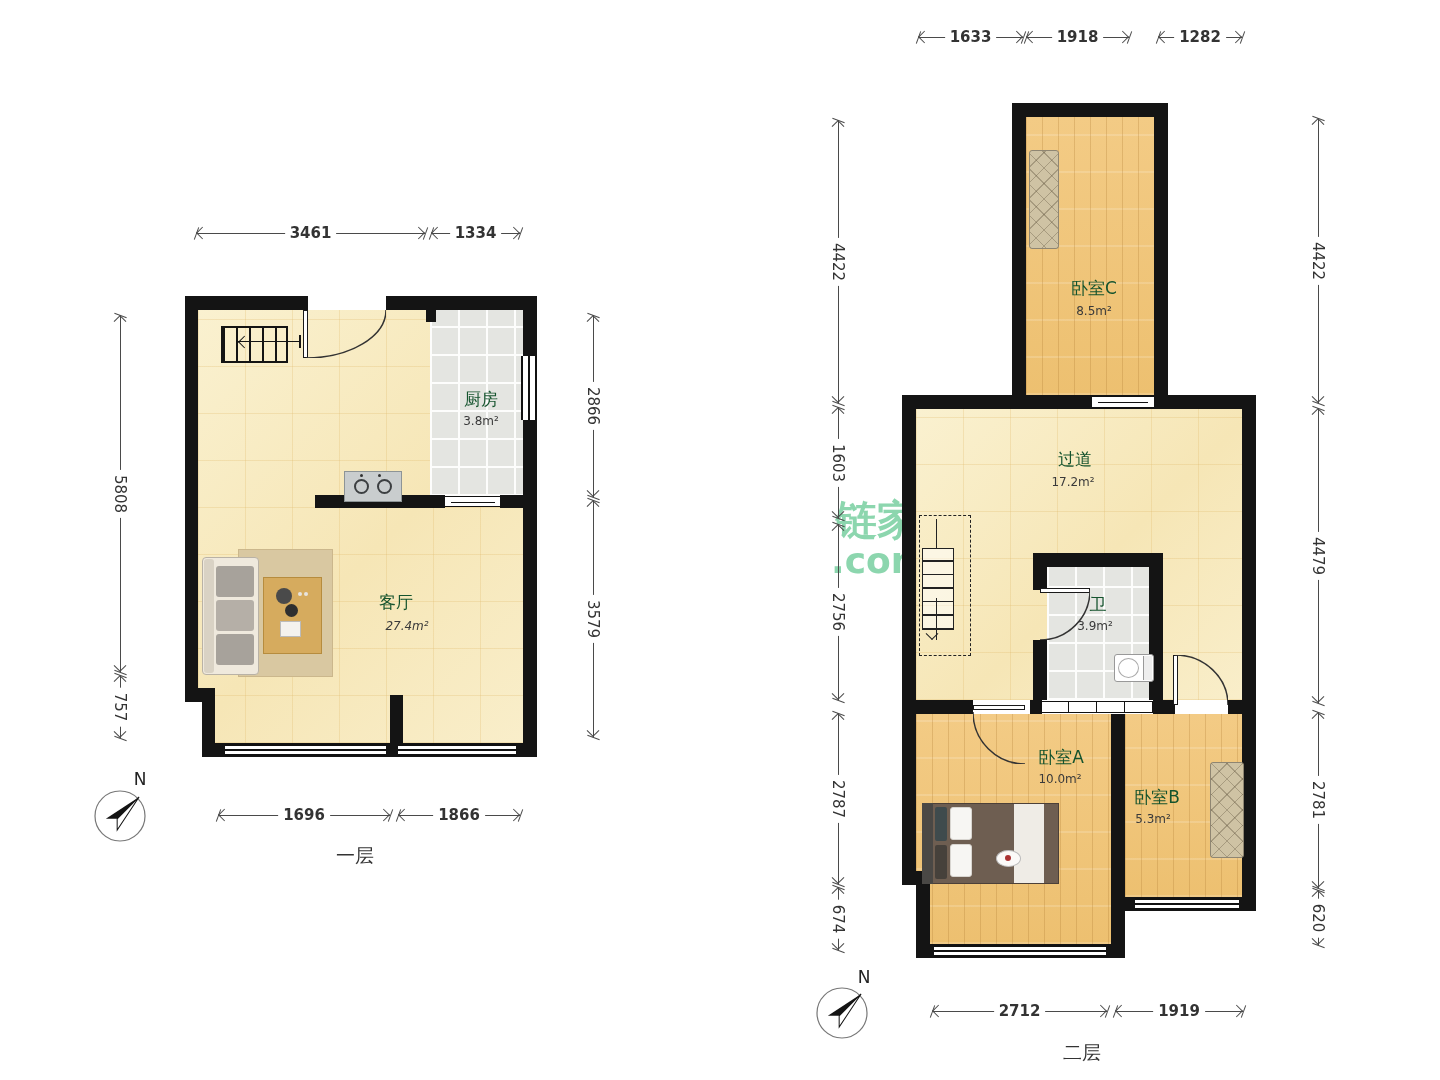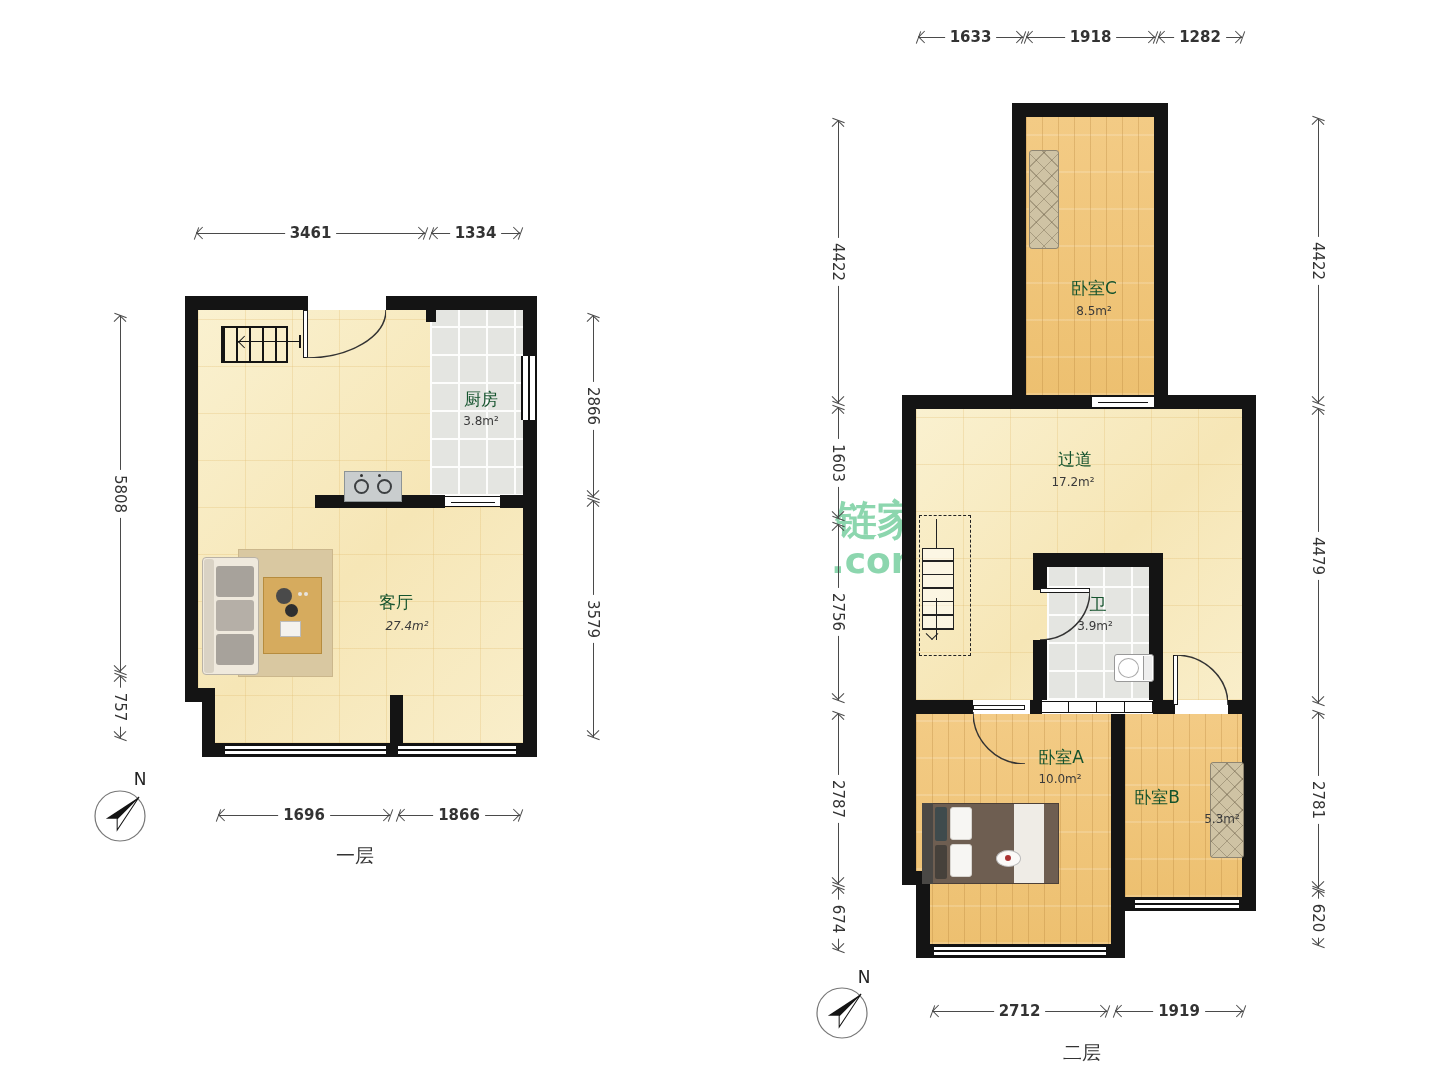--- a/index.html
+++ b/index.html
@@ -280,41 +280,41 @@
 
   <div class="rname" style="left:1094px;top:288px;">卧室C</div>
   <div class="rarea" style="left:1094px;top:311px;">8.5m²</div>
   <div class="rname" style="left:1075px;top:459px;">过道</div>
   <div class="rarea" style="left:1073px;top:482px;">17.2m²</div>
   <div class="rname" style="left:1098px;top:604px;">卫</div>
   <div class="rarea" style="left:1095px;top:626px;">3.9m²</div>
   <div class="rname" style="left:1061px;top:757px;">卧室A</div>
   <div class="rarea" style="left:1060px;top:779px;">10.0m²</div>
   <div class="rname" style="left:1157px;top:797px;">卧室B</div>
-  <div class="rarea" style="left:1222px;top:819px;text-align:right;">5.3m²</div>
+  <div class="rarea" style="left:1153px;top:819px;text-align:right;">5.3m²</div>
   <div class="flabel" style="left:1082px;top:1053px;">二层</div>
 
   <svg class="compass" style="left:815px;top:982px;" width="58" height="58" viewBox="0 0 58 58">
     <circle cx="27" cy="31" r="25" fill="none" stroke="#777" stroke-width="1.2"></circle>
     <g transform="rotate(45 27 31)">
       <polygon points="27,4 19,43 27,35" fill="#141414"></polygon>
       <polygon points="27,4 35,43 27,35" fill="#ffffff" stroke="#141414" stroke-width="1"></polygon>
     </g>
   </svg>
   <div class="nlabel" style="left:864px;top:977px;">N</div>
 
   <div class="dim dim-h" style="left:918px;top:29px;width:105px;">
       <i class="ln"></i>
       <i class="ch al"></i>
       <i class="ch ar"></i>
       <i class="tk tkl"></i>
       <i class="tk tkr"></i>
       <span class="lb">1633</span>
     </div>
-  <div class="dim dim-h" style="left:1026px;top:29px;width:129px;">
+  <div class="dim dim-h" style="left:1026px;top:29px;width:103px;">
       <i class="ln"></i>
       <i class="ch al"></i>
       <i class="ch ar"></i>
       <i class="tk tkl"></i>
       <i class="tk tkr"></i>
       <span class="lb">1918</span>
     </div>
   <div class="dim dim-h" style="left:1158px;top:29px;width:84px;">
       <i class="ln"></i>
       <i class="ch al"></i>

